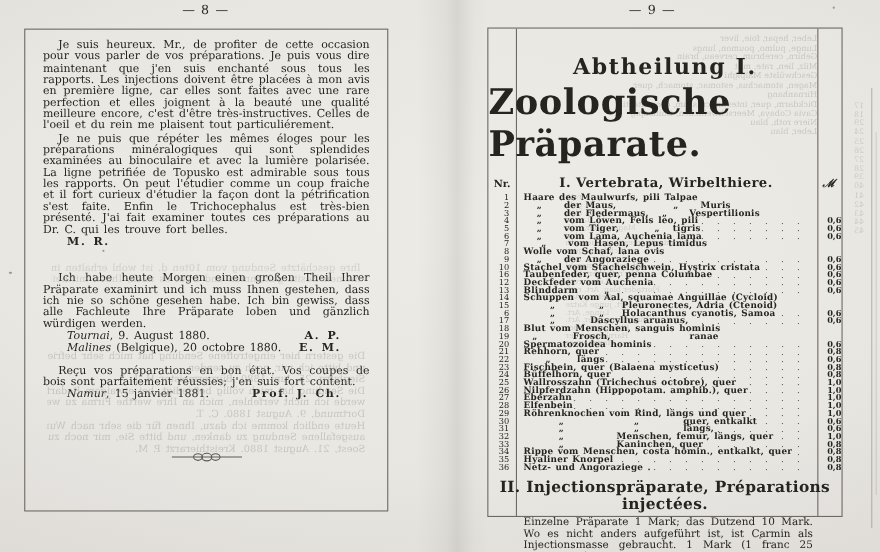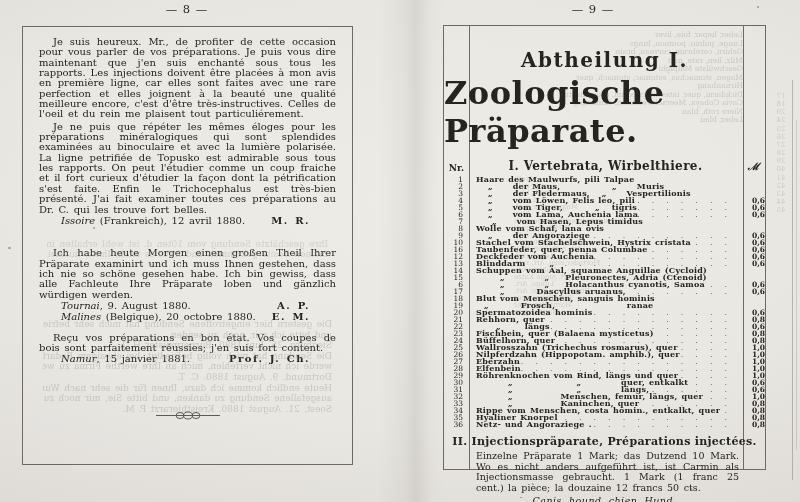--- a/index.html
+++ b/index.html
@@ -50,21 +50,21 @@
   .vr.nrline{left:25px;}
   .vr.priceline{left:299px;}
 
   .rows{position:relative;margin-top:3px;}
   .trow{display:flex;height:7px;line-height:7px;font-size:8px;font-weight:bold;word-spacing:1px;}
   .trow .nr{width:25px;text-align:right;padding-right:6px;box-sizing:border-box;font-weight:normal;font-size:7.5px;flex:none;}
   .trow .desc{white-space:pre;padding-left:7px;flex:none;letter-spacing:.2px;}
   .trow .leader{flex:1;overflow:hidden;white-space:nowrap;direction:rtl;font-weight:normal;opacity:.85;padding-right:3px;}
   .trow .price{width:23px;text-align:right;font-size:7.5px;flex:none;}
 
-  .s2h{position:relative;text-align:center;font-weight:bold;font-size:11px;margin-top:7px;letter-spacing:.3px;}
+  .s2h{position:relative;text-align:center;font-weight:bold;font-size:14px;margin-top:7px;letter-spacing:.3px;}
   .note{position:relative;font-size:9.5px;line-height:10.6px;text-align:justify;padding:0 26px 0 32px;margin-top:3px;word-spacing:1.5px;}
   .sub{position:relative;text-align:center;font-style:italic;font-size:9.5px;margin-top:2px;letter-spacing:.5px;}
 
   .sp{position:absolute;background:rgba(40,38,34,.4);border-radius:50%;pointer-events:none;}
 </style>
 </head>
 <body>
 
 <div class="photo">
   <div class="gutter"></div>
@@ -87,21 +87,20 @@
         <div>werde ich nicht verfehlen, mich an Ihre werthe Firma zu wenden.</div>
         <div>Dortmund, 9. August 1880.            C. T.</div>
         <div>Heute endlich komme ich dazu, Ihnen für die sehr nach Wunsch</div>
         <div>ausgefallene Sendung zu danken, und bitte Sie, mir noch zu senden.</div>
         <div>Soest, 21. August 1880.            Kreisthierarzt P. M.</div>
       </div>
 
     <p>Je suis heureux. Mr., de profiter de cette occasion pour vous parler de vos préparations. Je puis vous dire maintenant que j'en suis enchanté sous tous les rapports. Les injections doivent être placées à mon avis en première ligne, car elles sont faites avec une rare perfection et elles joignent à la beauté une qualité meilleure encore, c'est d'être très-instructives. Celles de l'oeil et du rein me plaisent tout particuliérement.</p>
     <p style="margin-top:2px;">Je ne puis que répéter les mêmes éloges pour les préparations minéralogiques qui sont splendides examinées au binoculaire et avec la lumière polarisée. La ligne petrifiée de Topusko est admirable sous tous les rapports. On peut l'étudier comme un coup fraiche et il fort curieux d'étudier la façon dont la pétrification s'est faite. Enfin le Trichocephalus est très-bien présenté. J'ai fait examiner toutes ces préparations au Dr. C. qui les trouve fort belles.</p>
     <div class="sig">
-      <span><span class="place">Issoire</span><span> (Frankreich), 12 avril 1880.</span></span>
       <span class="initials">M. R.</span>
     </div>
 
     <p style="margin-top:22px;">Ich habe heute Morgen einen großen Theil Ihrer Präparate examinirt und ich muss Ihnen gestehen, dass ich nie so schöne gesehen habe. Ich bin gewiss, dass alle Fachleute Ihre Präparate loben und gänzlich würdigen werden.</p>
     <div class="sig">
       <span><span class="place">Tournai</span><span>, 9. August 1880.</span></span>
       <span class="initials">A. P.</span>
     </div>
 
     <div class="sig">
@@ -312,21 +311,21 @@
           <span class="price">0,8</span>
         </div>
         <div class="trow">
           <span class="nr">24</span>
           <span class="desc">Büffelhorn, quer</span>
           <span class="leader">   .   .   .   .   .   .   .   .   .   .   .   .   .   .   .   .   .   .   .   .   .   .   .   .   .   .   .   .   .   .   .   .   .   .   .   .   .   .   .   .</span>
           <span class="price">0,8</span>
         </div>
         <div class="trow">
           <span class="nr">25</span>
-          <span class="desc">Wallrosszahn (Trichechus rosmarus), quer</span>
+          <span class="desc">Wallrosszahn (Trichechus octobre), quer</span>
           <span class="leader">   .   .   .   .   .   .   .   .   .   .   .   .   .   .   .   .   .   .   .   .   .   .   .   .   .   .   .   .   .   .   .   .   .   .   .   .   .   .   .   .</span>
           <span class="price">1,0</span>
         </div>
         <div class="trow">
           <span class="nr">26</span>
           <span class="desc">Nilpferdzahn (Hippopotam. amphib.), quer</span>
           <span class="leader">   .   .   .   .   .   .   .   .   .   .   .   .   .   .   .   .   .   .   .   .   .   .   .   .   .   .   .   .   .   .   .   .   .   .   .   .   .   .   .   .</span>
           <span class="price">1,0</span>
         </div>
         <div class="trow">

